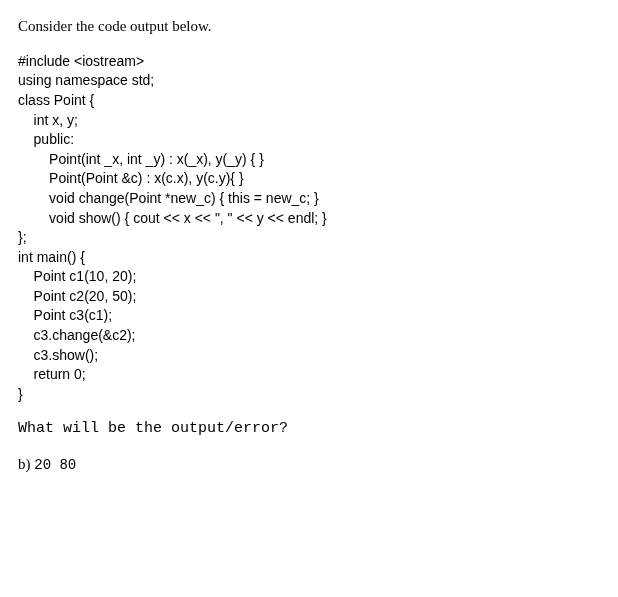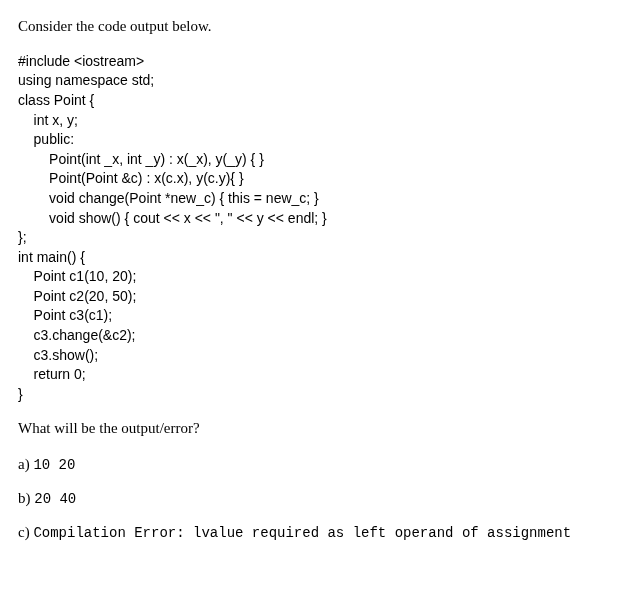--- a/index.html
+++ b/index.html
@@ -21,20 +21,21 @@
     }
     .code-block {
       font-family: Liberation Sans, sans-serif;
       font-size: 14px;
       white-space: pre;
       line-height: 1.4;
       margin-bottom: 14px;
     }
     .question {
       margin-bottom: 14px;
+      font-family: Liberation Mono, monospace;
     }
     .options {
       margin-left: 0;
     }
     .option {
       margin-bottom: 12px;
     }
     .mono {
       font-family: 'Courier New', Courier, monospace;
       font-size: 14px;
@@ -61,24 +62,16 @@
     Point c3(c1);
     c3.change(&amp;c2);
     c3.show();
     return 0;
 }</div>
 
 <div class="question">What will be the output/error?</div>
 
 <div class="options">
   <div class="option">
-    <span>a)</span>
-    <span class="mono">10 20</span>
-  </div>
-  <div class="option">
     <span>b)</span>
-    <span class="mono">20 40</span>
-  </div>
-  <div class="option">
-    <span>c)</span>
-    <span class="mono">Compilation Error:  lvalue required as left operand of assignment</span>
+    <span class="mono">20 80</span>
   </div>
 </div>
 
 </body></html>

